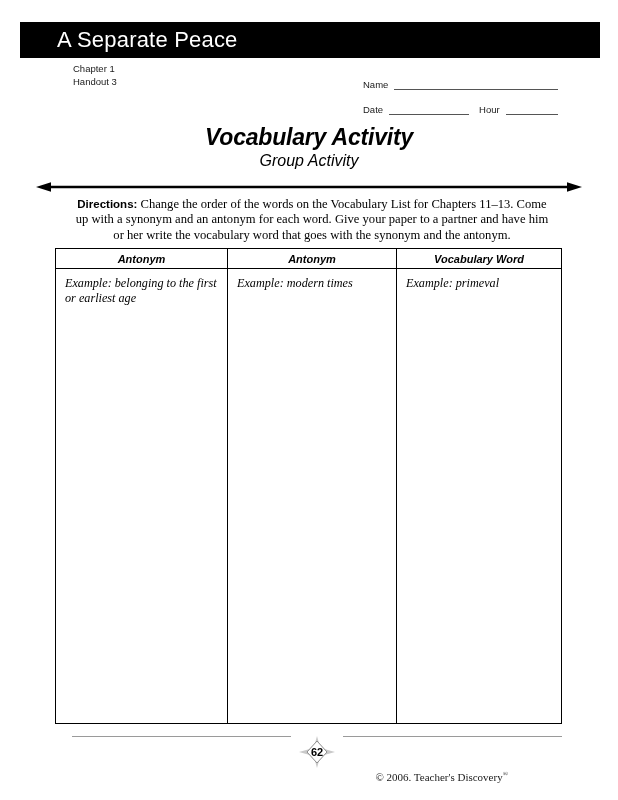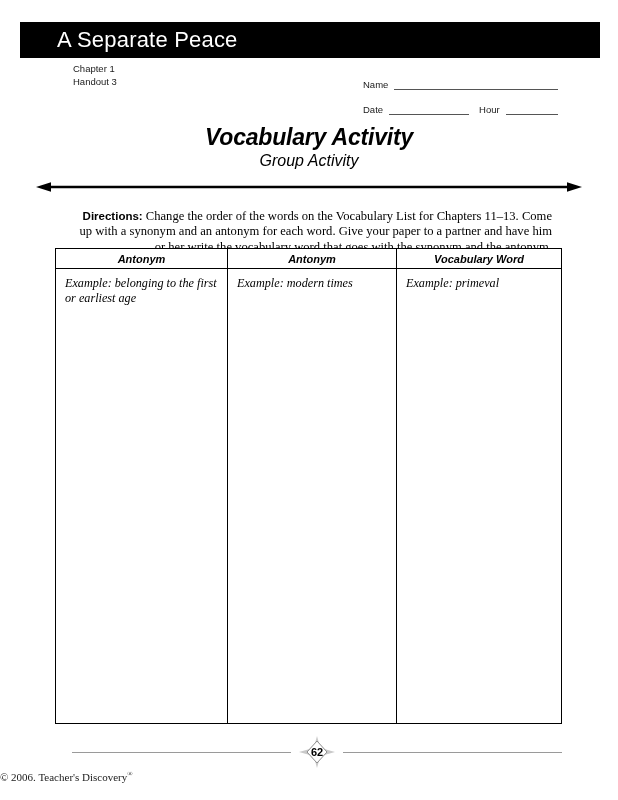--- a/index.html
+++ b/index.html
@@ -109,26 +109,26 @@
     top: 180px;
     width: 546px;
     height: 14px;
   }
   .arrow-rule svg { display: block; }
 
   
   .directions {
     position: absolute;
     left: 72px;
-    top: 196px;
+    top: 184px;
     width: 480px;
     font-family: "Liberation Serif", serif;
     font-size: 12.6px;
     line-height: 15.6px;
-    text-align: right;
+    text-align: center;
   }
   .directions .lead {
     font-family: "Liberation Sans", sans-serif;
     font-weight: bold;
     font-size: 11.5px;
   }
 
   
   .vocab-table {
     position: absolute;
@@ -189,21 +189,21 @@
     width: 618px;
     height: 64px;
   }
   .foot-rule-row {
     position: absolute;
     left: 0;
     top: 0;
     width: 618px;
     height: 32px;
     display: flex;
-    align-items: center;
+    align-items: flex-start;
   }
   .foot-line {
     height: 1px;
     background: #9a9a9a;
   }
   .foot-line-left  { flex: 0 0 219px; margin-left: 72px; }
   .foot-line-right { flex: 0 0 219px; margin-left: 8px; }
 
   .page-badge {
     position: relative;
@@ -226,21 +226,21 @@
     font-size: 11px;
     color: #000000;
     line-height: 1;
   }
 
   .copyright {
     position: absolute;
     left: 0;
     top: 34px;
     width: 508px;
-    text-align: left;
+    text-align: right;
     font-family: "Liberation Serif", serif;
     font-size: 11px;
     color: #1a1a1a;
   }
   .copyright sup { font-size: 7px; vertical-align: super; }
 </style>
 </head>
 <body>
 
 <div class="masthead">

